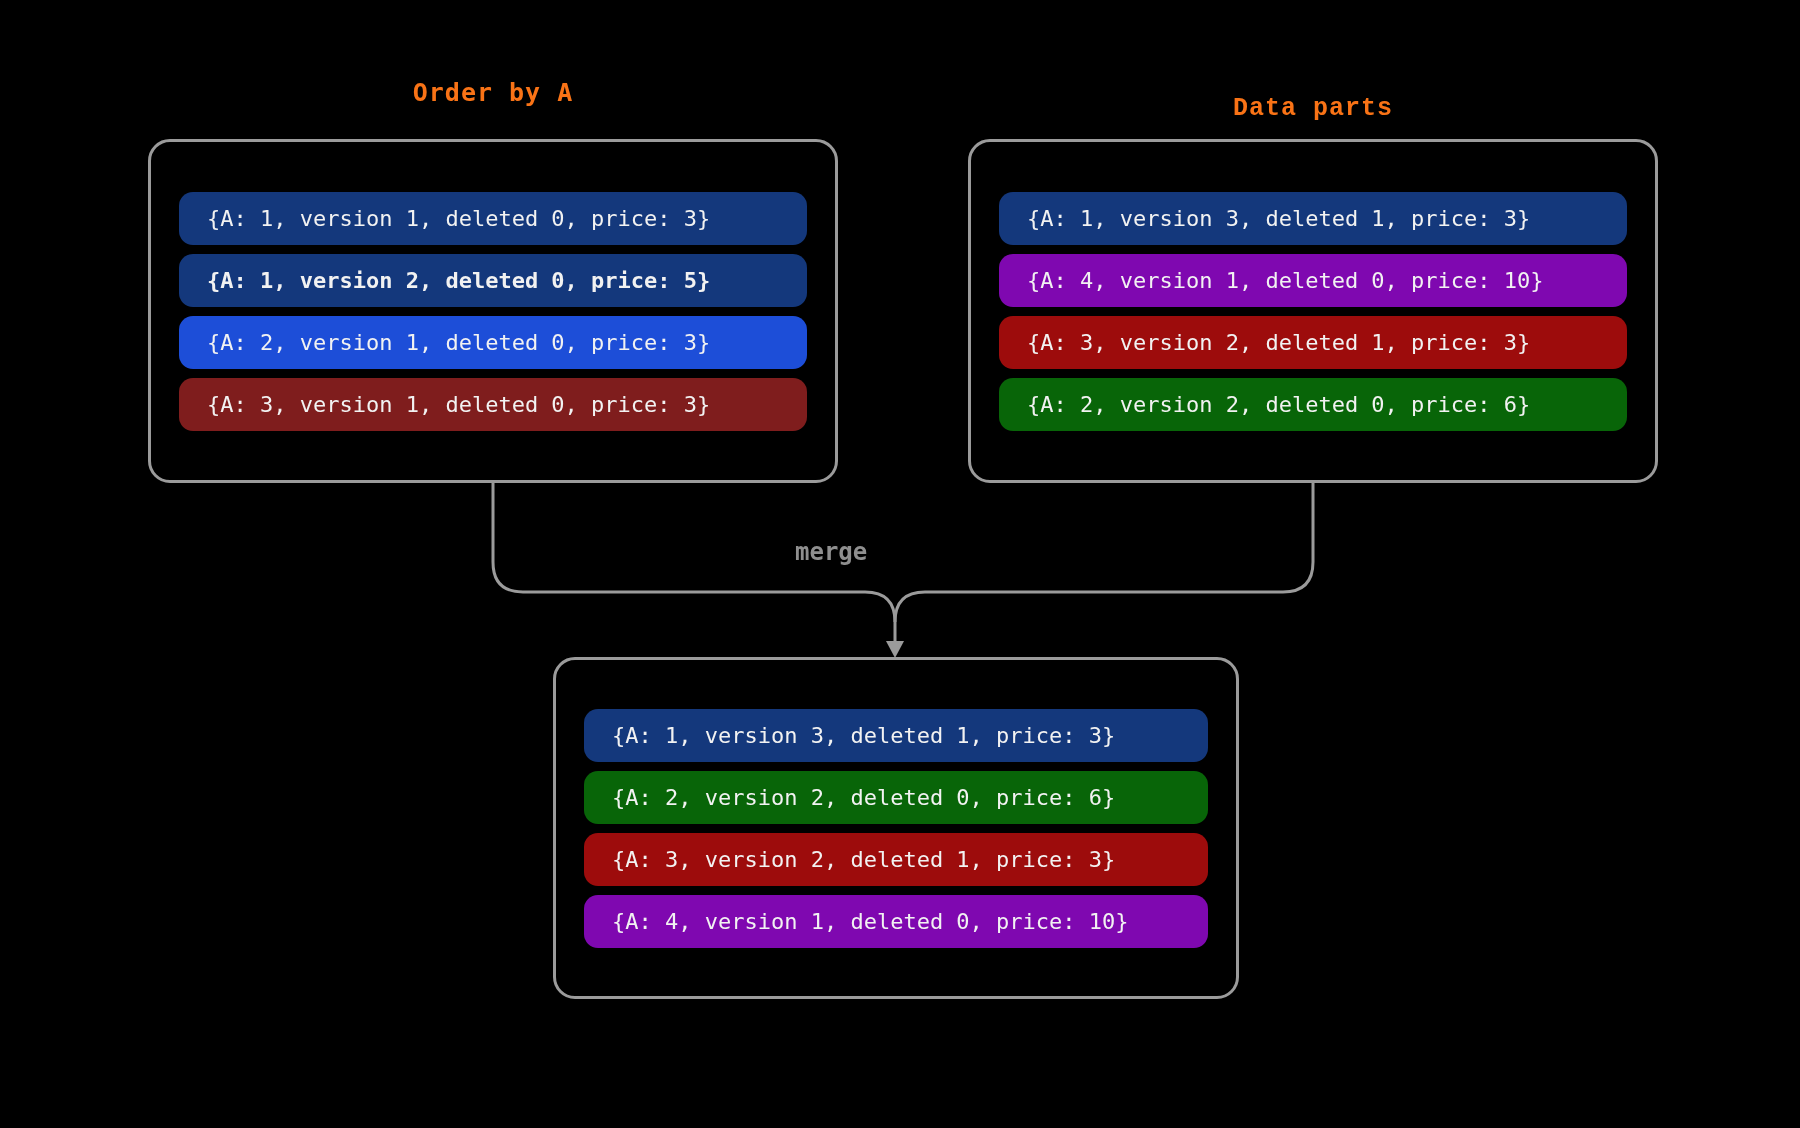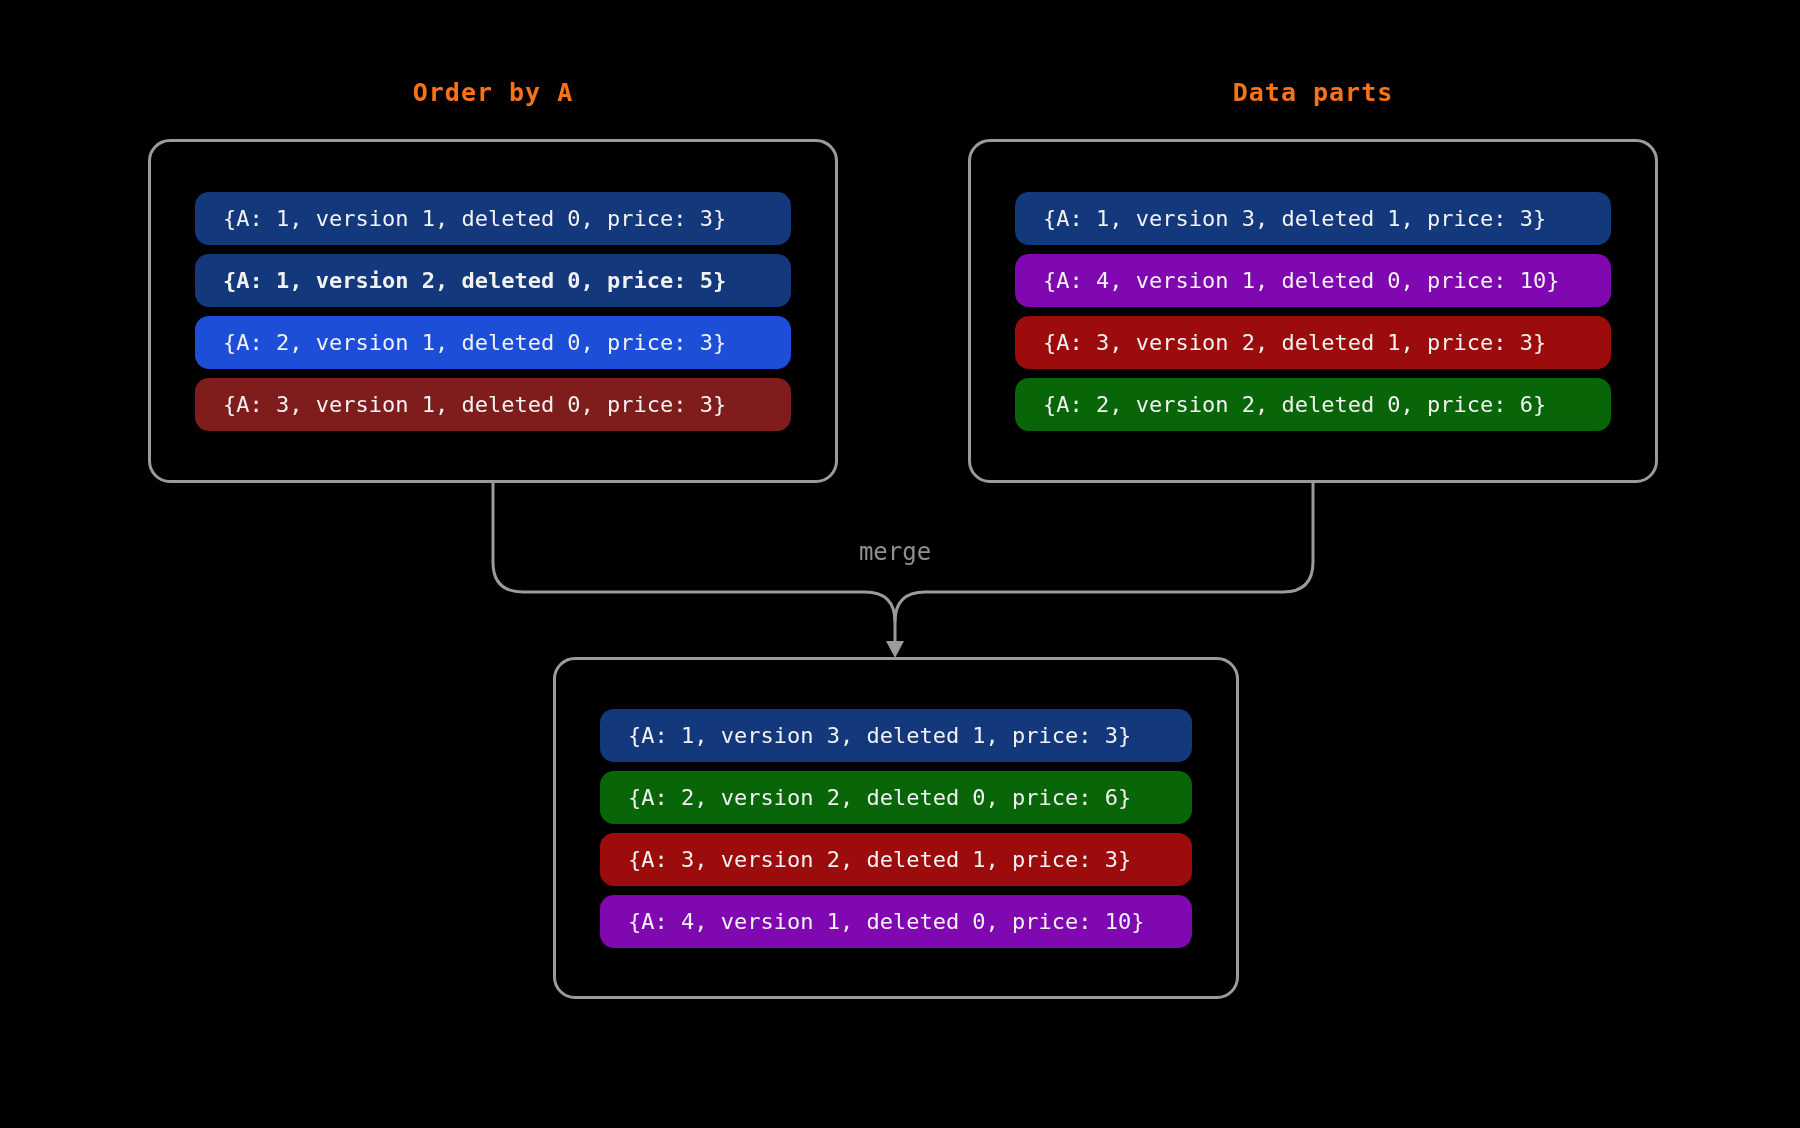--- a/index.html
+++ b/index.html
@@ -13,54 +13,53 @@
   }
   .panel-title {
     position: absolute;
     text-align: center;
     font-size: 25px;
     font-weight: bold;
     color: #f97316;
     letter-spacing: 1px;
   }
   #title-left  { left: 148px; top: 78px; width: 690px; }
-  #title-right { left: 968px; top: 78px; width: 690px; }
+  #title-right { left: 968px; top: 94px; width: 690px; font-family: Liberation Mono, monospace; }
   .panel {
     position: absolute;
     box-sizing: border-box;
     border: 3px solid #9b9b9b;
     border-radius: 22px;
     background: #000;
     display: flex;
     flex-direction: column;
     justify-content: center;
     gap: 9px;
-    padding: 0 44px;
+    padding: 0 28px;
   }
   #panel-left   { left: 148px; top: 139px; width: 690px; height: 344px; }
   #panel-right  { left: 968px; top: 139px; width: 690px; height: 344px; }
   #panel-result { left: 553px; top: 657px; width: 686px; height: 342px; }
   .row {
     height: 53px;
     border-radius: 14px;
     display: flex;
     align-items: center;
     padding-left: 28px;
     font-size: 22px;
     color: #f2f2f2;
     white-space: pre;
   }
   #merge-label {
     position: absolute;
     left: 795px;
     top: 538px;
     width: 200px;
-    text-align: center;
     font-size: 24px;
-    font-weight: normal;
+    font-weight: bold;
     color: #8f8f8f;
   }
   #connector-svg {
     position: absolute;
     left: 0; top: 0;
     width: 1800px;
     height: 1128px;
     pointer-events: none;
   }
 </style>

